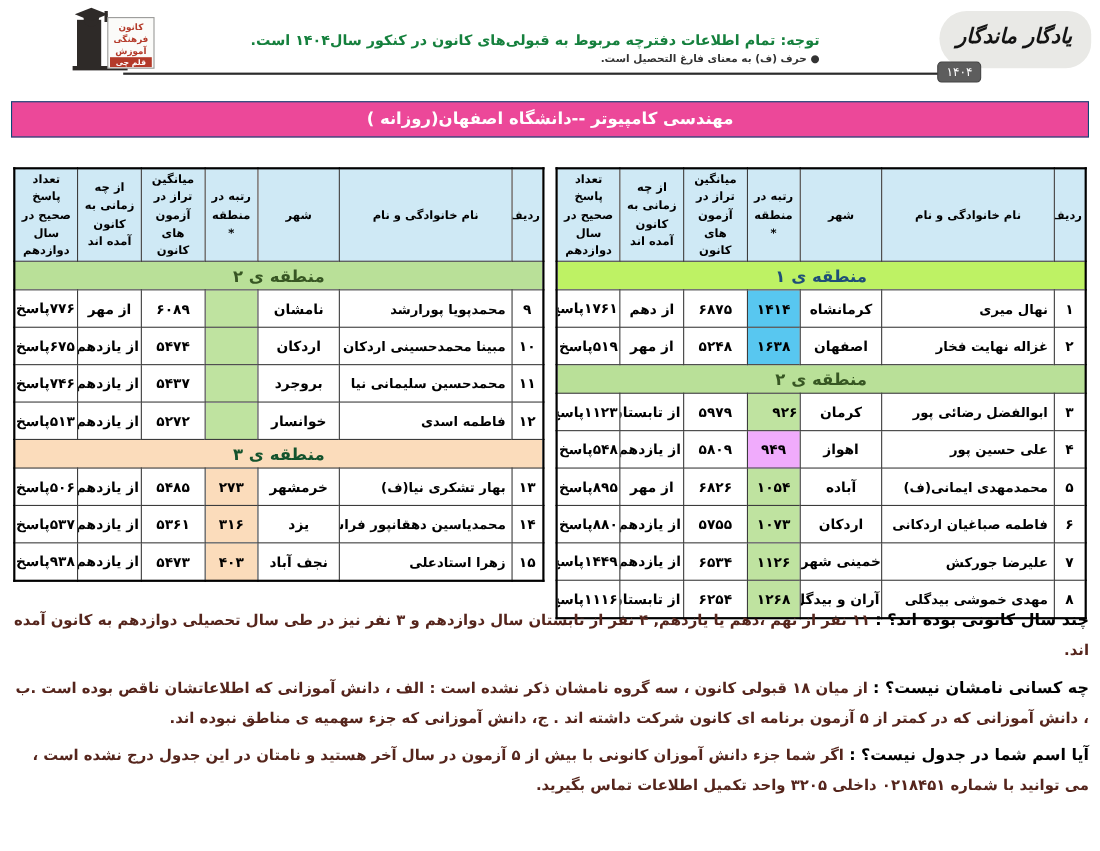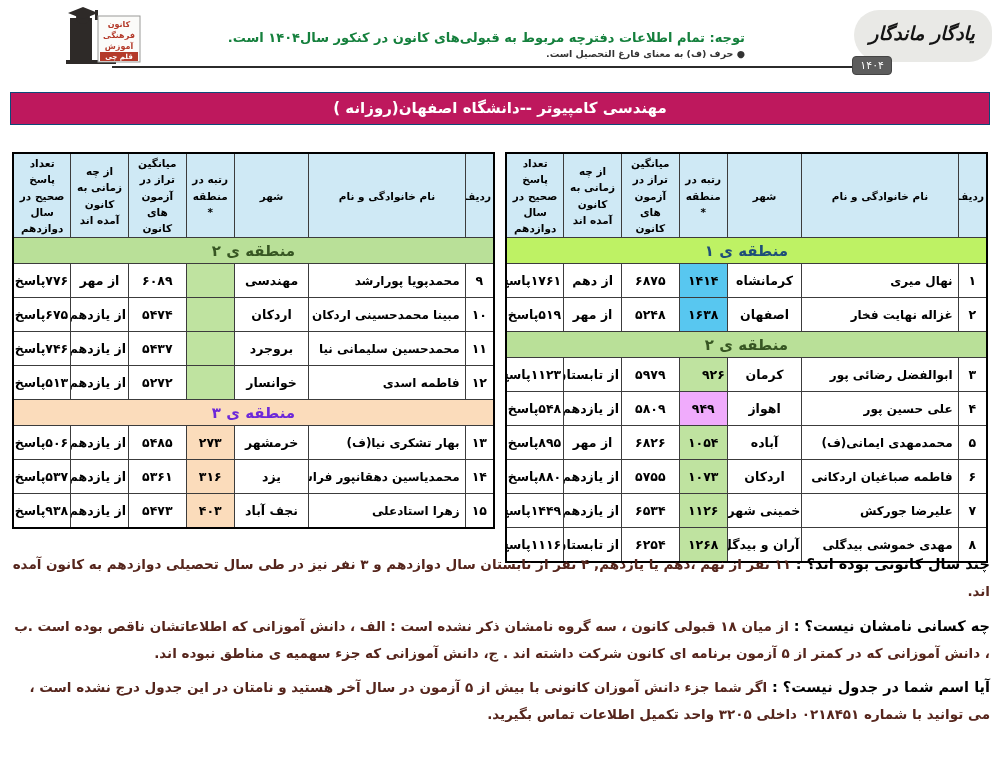--- a/index.html
+++ b/index.html
@@ -20,21 +20,21 @@
   .yadegar{position:absolute;right:8px;top:8px;width:140px;height:62px;}
   .yadegar .blob{position:absolute;right:0;top:2px;width:138px;height:52px;
     background:#e9e9e6;border-radius:26px 22px 24px 28px;}
   .yadegar .cal{position:absolute;right:10px;top:14px;width:120px;text-align:center;
     font-size:19px;font-weight:bold;font-style:italic;color:#141414;letter-spacing:1px;}
   .yadegar .badge{position:absolute;right:100px;top:48px;background:#5d5d5d;color:#fff;
     font-size:11px;font-weight:normal;padding:2px 7px;border-radius:4px;border:1px solid #444;}
 
   
   .title-bar{position:absolute;left:10px;top:92px;width:978px;height:31px;
-    background:#be185d;border:1px solid #0c4a78;
+    background:#ec4899;border:1px solid #0c4a78;
     color:#ffffff;font-weight:bold;font-size:15px;text-align:center;line-height:31px;}
 
   
   .tbl{position:absolute;top:152px;width:483px;}
   .tbl-right{left:505px;}
   .tbl-left{left:12px;}
   table{border-collapse:collapse;width:100%;table-layout:fixed;border:2px solid #000;}
   th,td{border:1px solid #3c3c3c;font-weight:bold;color:#000;text-align:center;
     overflow:hidden;white-space:nowrap;}
   th{background:#cfe9f5;font-size:10.5px;height:54px;line-height:1.55;
@@ -211,21 +211,21 @@
             <th>تعداد پاسخ صحیح در سال دوازدهم</th>
           </tr>
         </thead>
         <tbody>
           <tr class="band">
             <td colspan="7" style="background: rgb(185, 224, 152); color: rgb(55, 86, 35);">منطقه ی ۲</td>
           </tr>
           <tr>
             <td>۹</td>
             <td class="name">محمدپویا پورارشد</td>
-            <td>مهندسی</td>
+            <td>نامشان</td>
             <td style="background: rgb(191, 227, 160);"></td>
             <td>۶۰۸۹</td>
             <td>از مهر</td>
             <td>۷۷۶پاسخ</td>
           </tr>
           <tr>
             <td>۱۰</td>
             <td class="name">مبینا محمدحسینی اردکان</td>
             <td>اردکان</td>
             <td style="background: rgb(191, 227, 160);"></td>
@@ -245,21 +245,21 @@
           <tr>
             <td>۱۲</td>
             <td class="name">فاطمه اسدی</td>
             <td>خوانسار</td>
             <td style="background: rgb(191, 227, 160);"></td>
             <td>۵۲۷۲</td>
             <td>از یازدهم</td>
             <td>۵۱۳پاسخ</td>
           </tr>
           <tr class="band">
-            <td colspan="7" style="background: rgb(251, 220, 187); color: #6d28d9; text-align: center;">منطقه ی ۳</td>
+            <td colspan="7" style="background: rgb(251, 220, 187); color: #14532d; text-align: center;">منطقه ی ۳</td>
           </tr>
           <tr>
             <td>۱۳</td>
             <td class="name">بهار تشکری نیا(ف)</td>
             <td>خرمشهر</td>
             <td style="background: rgb(251, 220, 187);">۲۷۳</td>
             <td>۵۴۸۵</td>
             <td>از یازدهم</td>
             <td>۵۰۶پاسخ</td>
           </tr>

